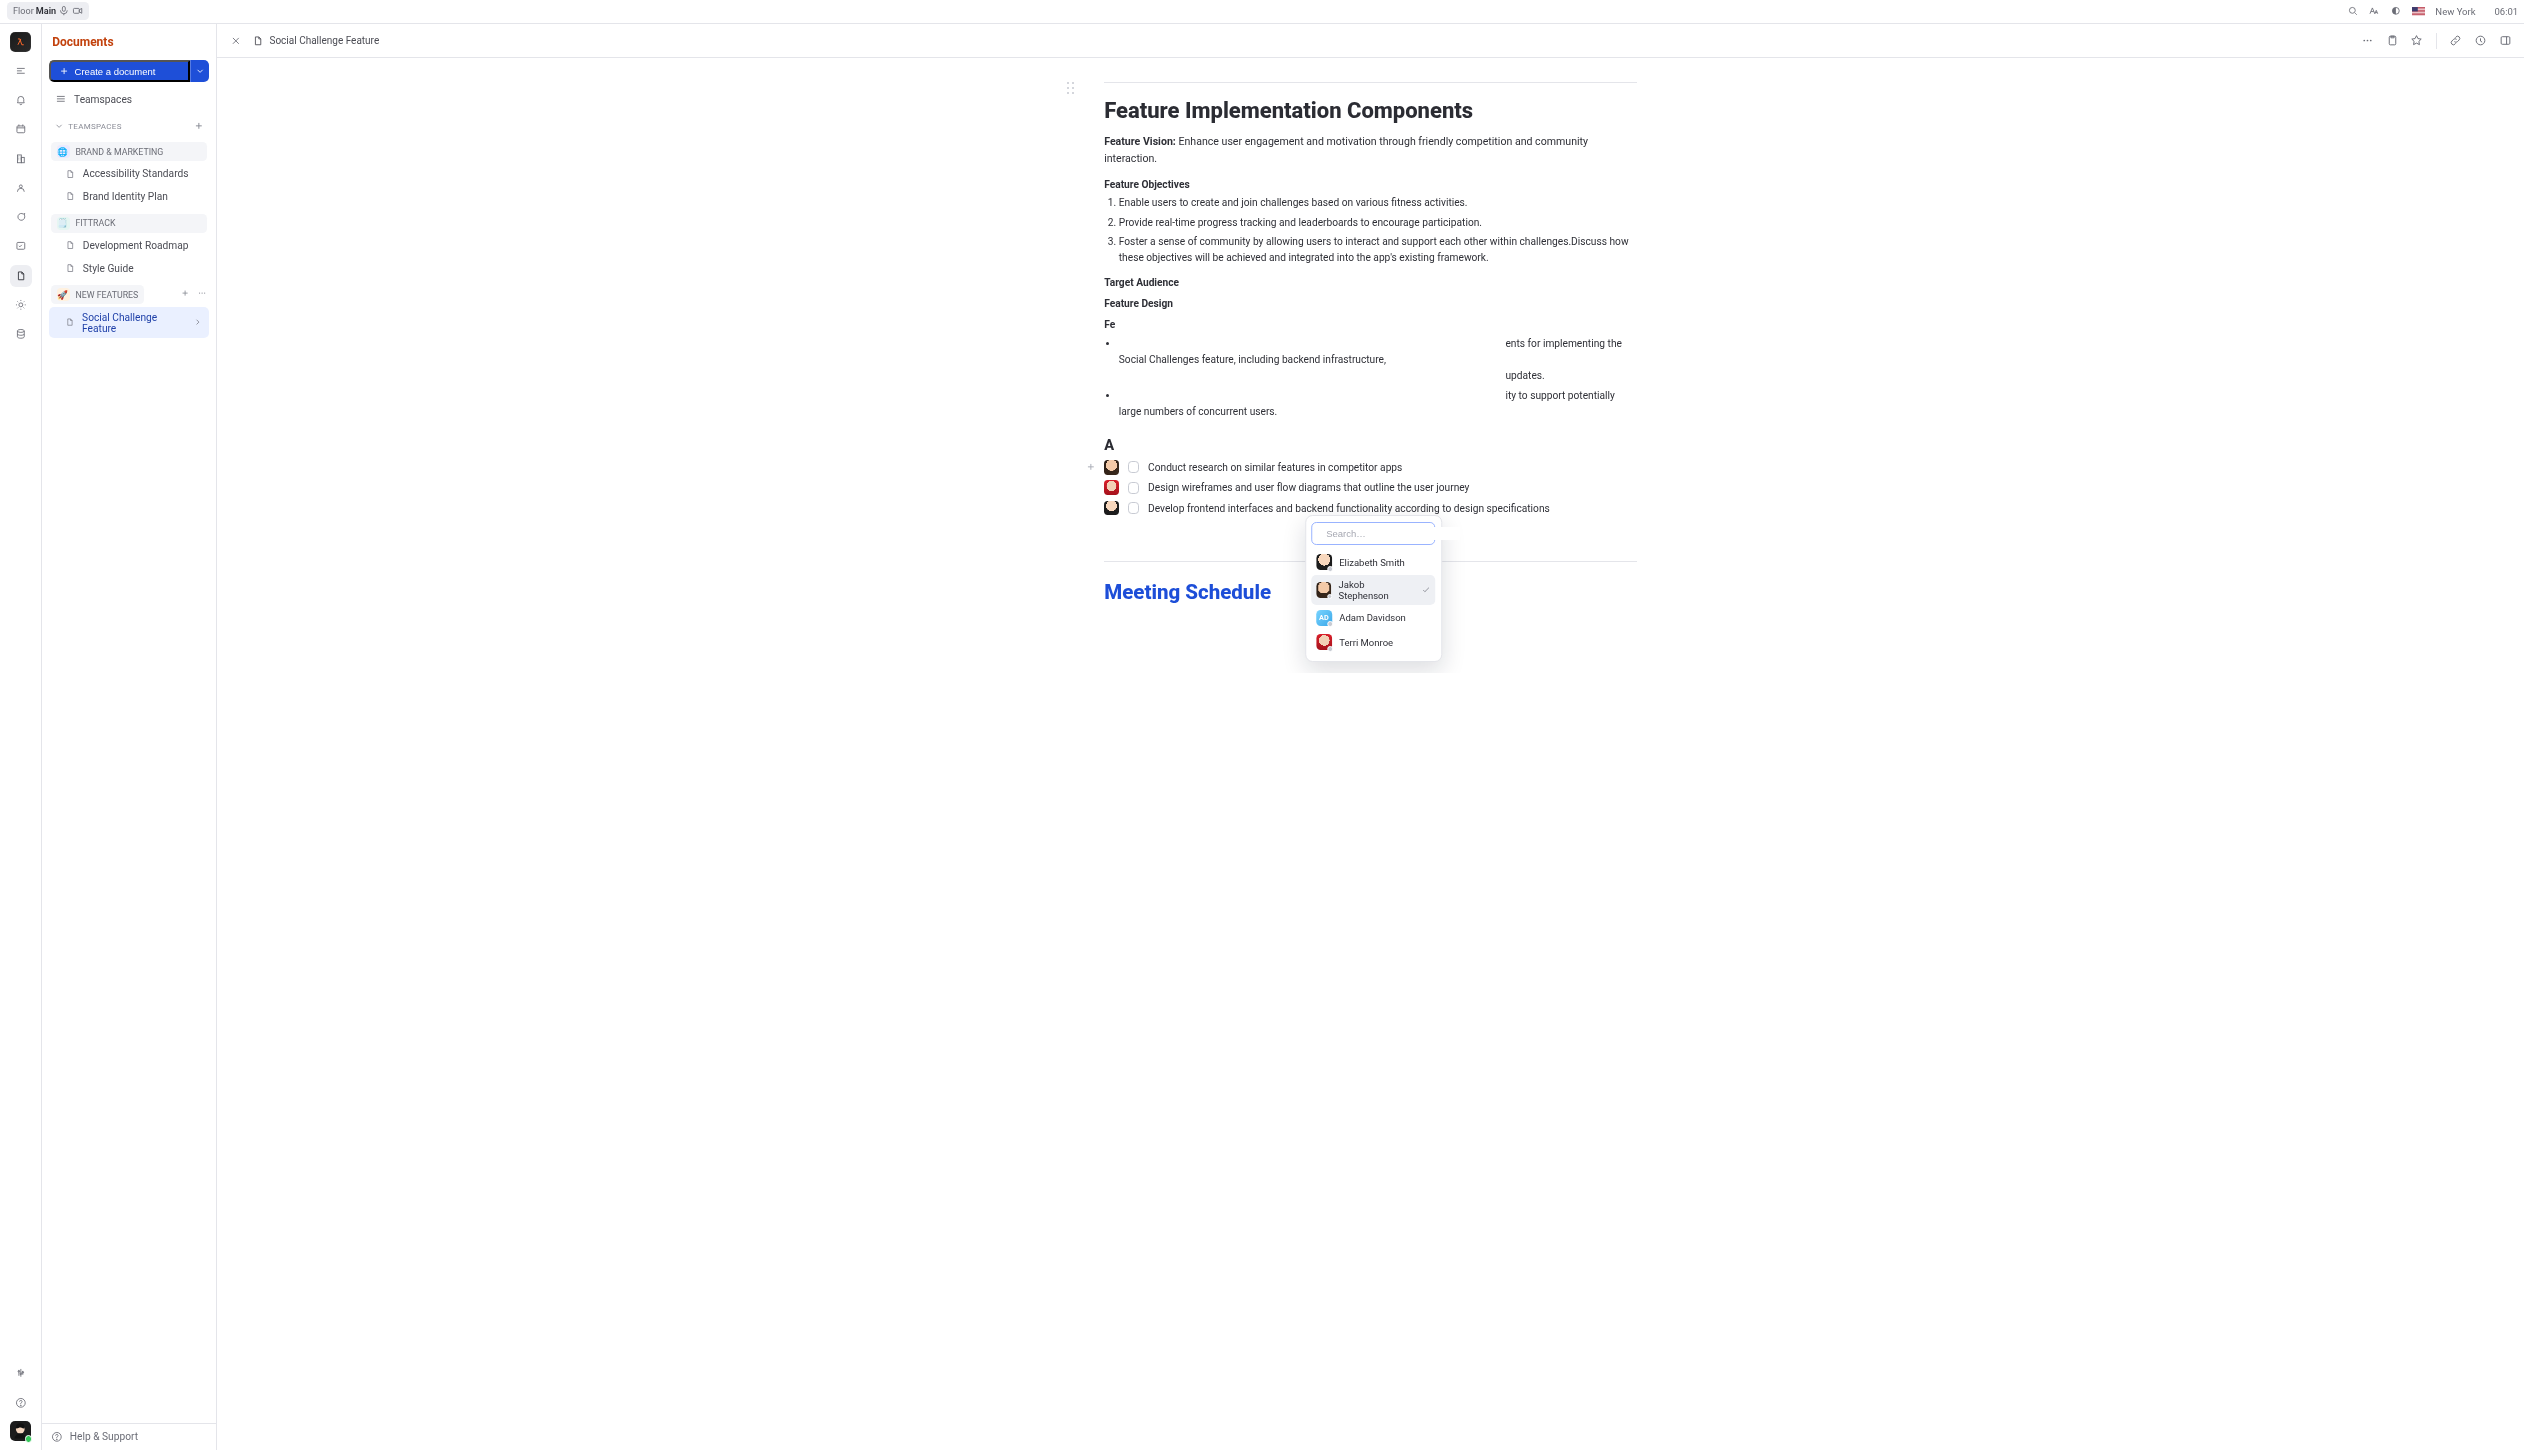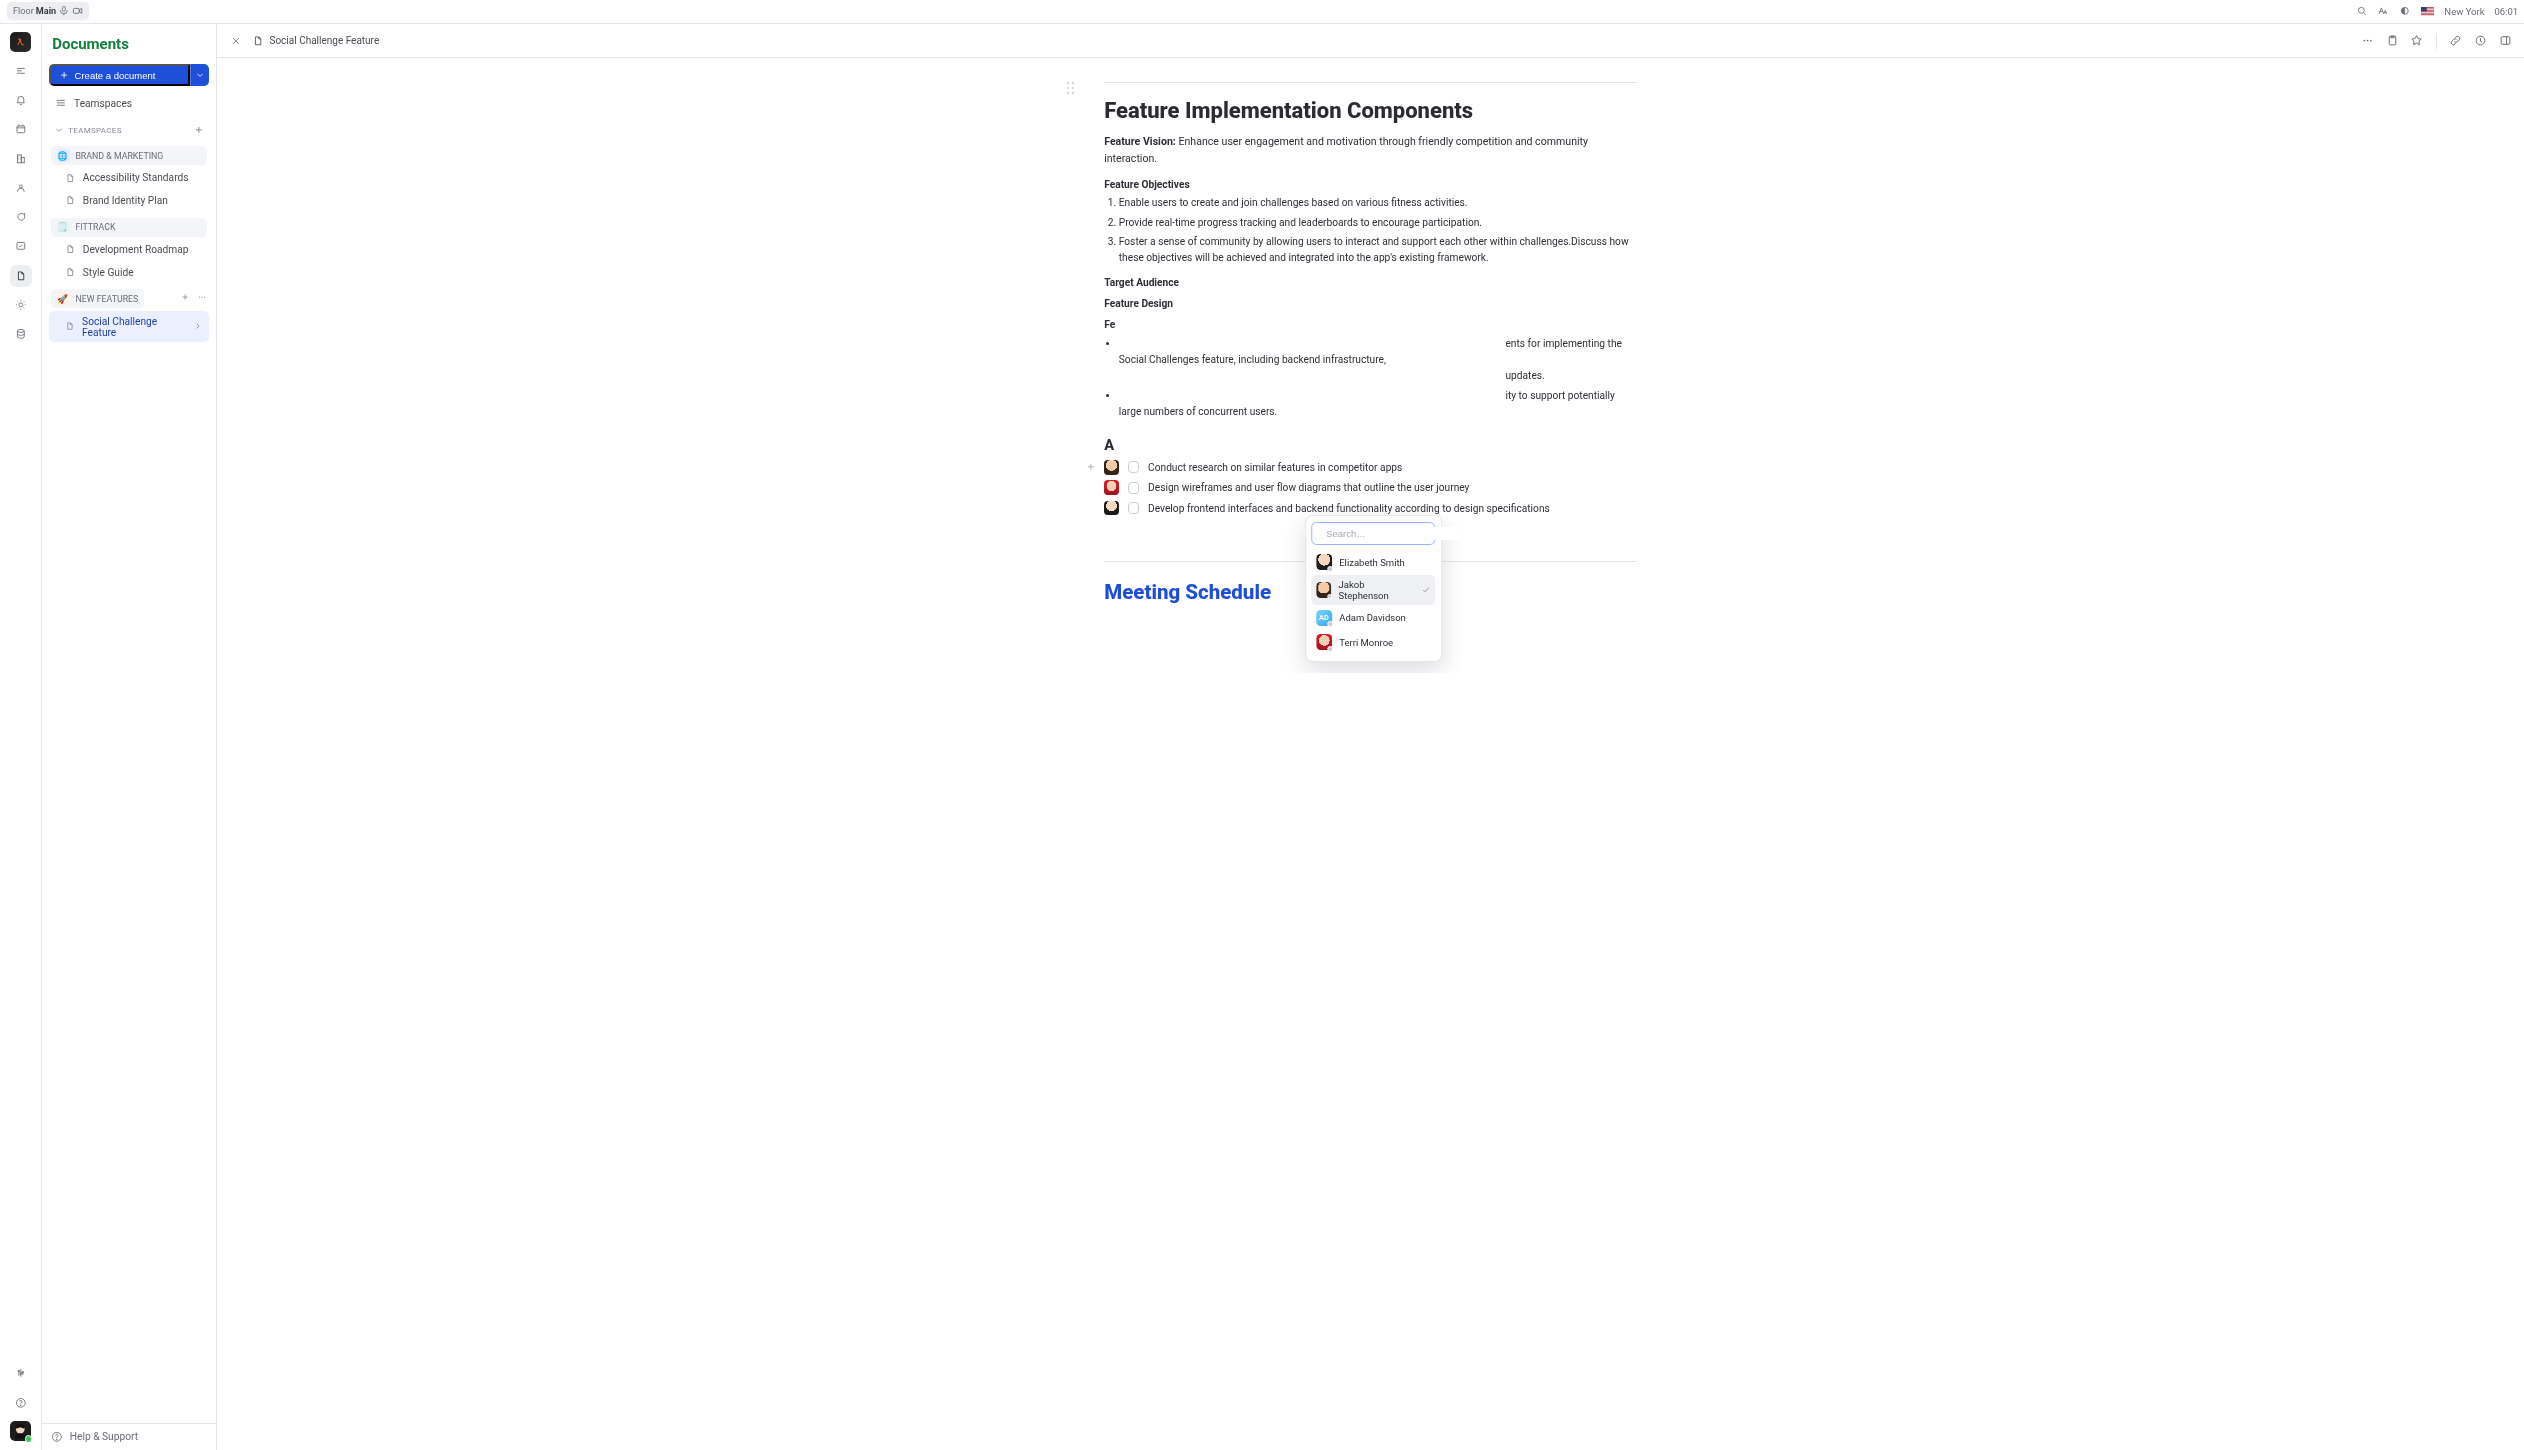--- a/index.html
+++ b/index.html
@@ -46,21 +46,21 @@
   .floor-chip{
     display:flex;align-items:center;gap:2px;
     background:#edeef2;border-radius:4.4px;padding:1.5px 5.8px;height:17.5px;
     font-size:9.1px;color:#4a4b52;
   }
   .floor-chip .label{color:#6b6d76}
   .floor-chip .main{font-weight:600;color:#2e2f36}
   .floor-chip .mic, .floor-chip .cam{width:11.7px;height:11.7px;color:#6b6d76}
   .topbar-right{display:flex;align-items:center;gap:10.2px;color:#6b6d76;font-size:9.5px}
   .topbar-right .glyph{width:11.7px;height:11.7px;color:#6b6d76}
-  .topbar-right .city-time{display:flex;gap:10px;align-items:flex-start}
+  .topbar-right .city-time{display:flex;gap:19px;align-items:flex-start}
   .topbar-right .city{color:#6b6d76}
   .topbar-right .time{color:#6b6d76}
   .flag{width:13px;height:8.8px;border-radius:1.5px;display:inline-block}
 
   
   .app{
     display:grid;
     grid-template-columns:42px 175px 1fr;
     height:calc(100vh - 23.4px);
     border-top:0.7px solid var(--border);
@@ -93,21 +93,21 @@
   .presence{position:absolute;right:-1.5px;bottom:-1.5px;width:7.3px;height:7.3px;border-radius:50%;background:#34c759;border:1.5px solid #fff}
 
   
   .sidebar{
     border-right:0.7px solid var(--border);
     display:flex;flex-direction:column;min-width:0;
   }
   .sidebar-header{
     padding:10.2px 10.2px 5.8px;
   }
-  .sidebar-title{font-size:15px;font-weight:700;color:#15803d}
+  .sidebar-title{font-size:12px;font-weight:700;color:#c2410c}
   .create-row{padding:0 7.3px 4.4px;margin-top:5.8px}
   .create-btn{
     display:flex;align-items:center;gap:5.8px;
     background:var(--accent);color:#fff;border-radius:5.1px;height:22px;padding:0 7.3px;flex:1;
     font-size:9.5px;font-weight:500;
   }
   .create-wrap{display:flex;gap:0;align-items:stretch}
   .create-wrap .create-btn{border-top-right-radius:0;border-bottom-right-radius:0}
   .create-caret{
     width:19px;border-top-right-radius:5.1px;border-bottom-right-radius:5.1px;background:var(--accent);

